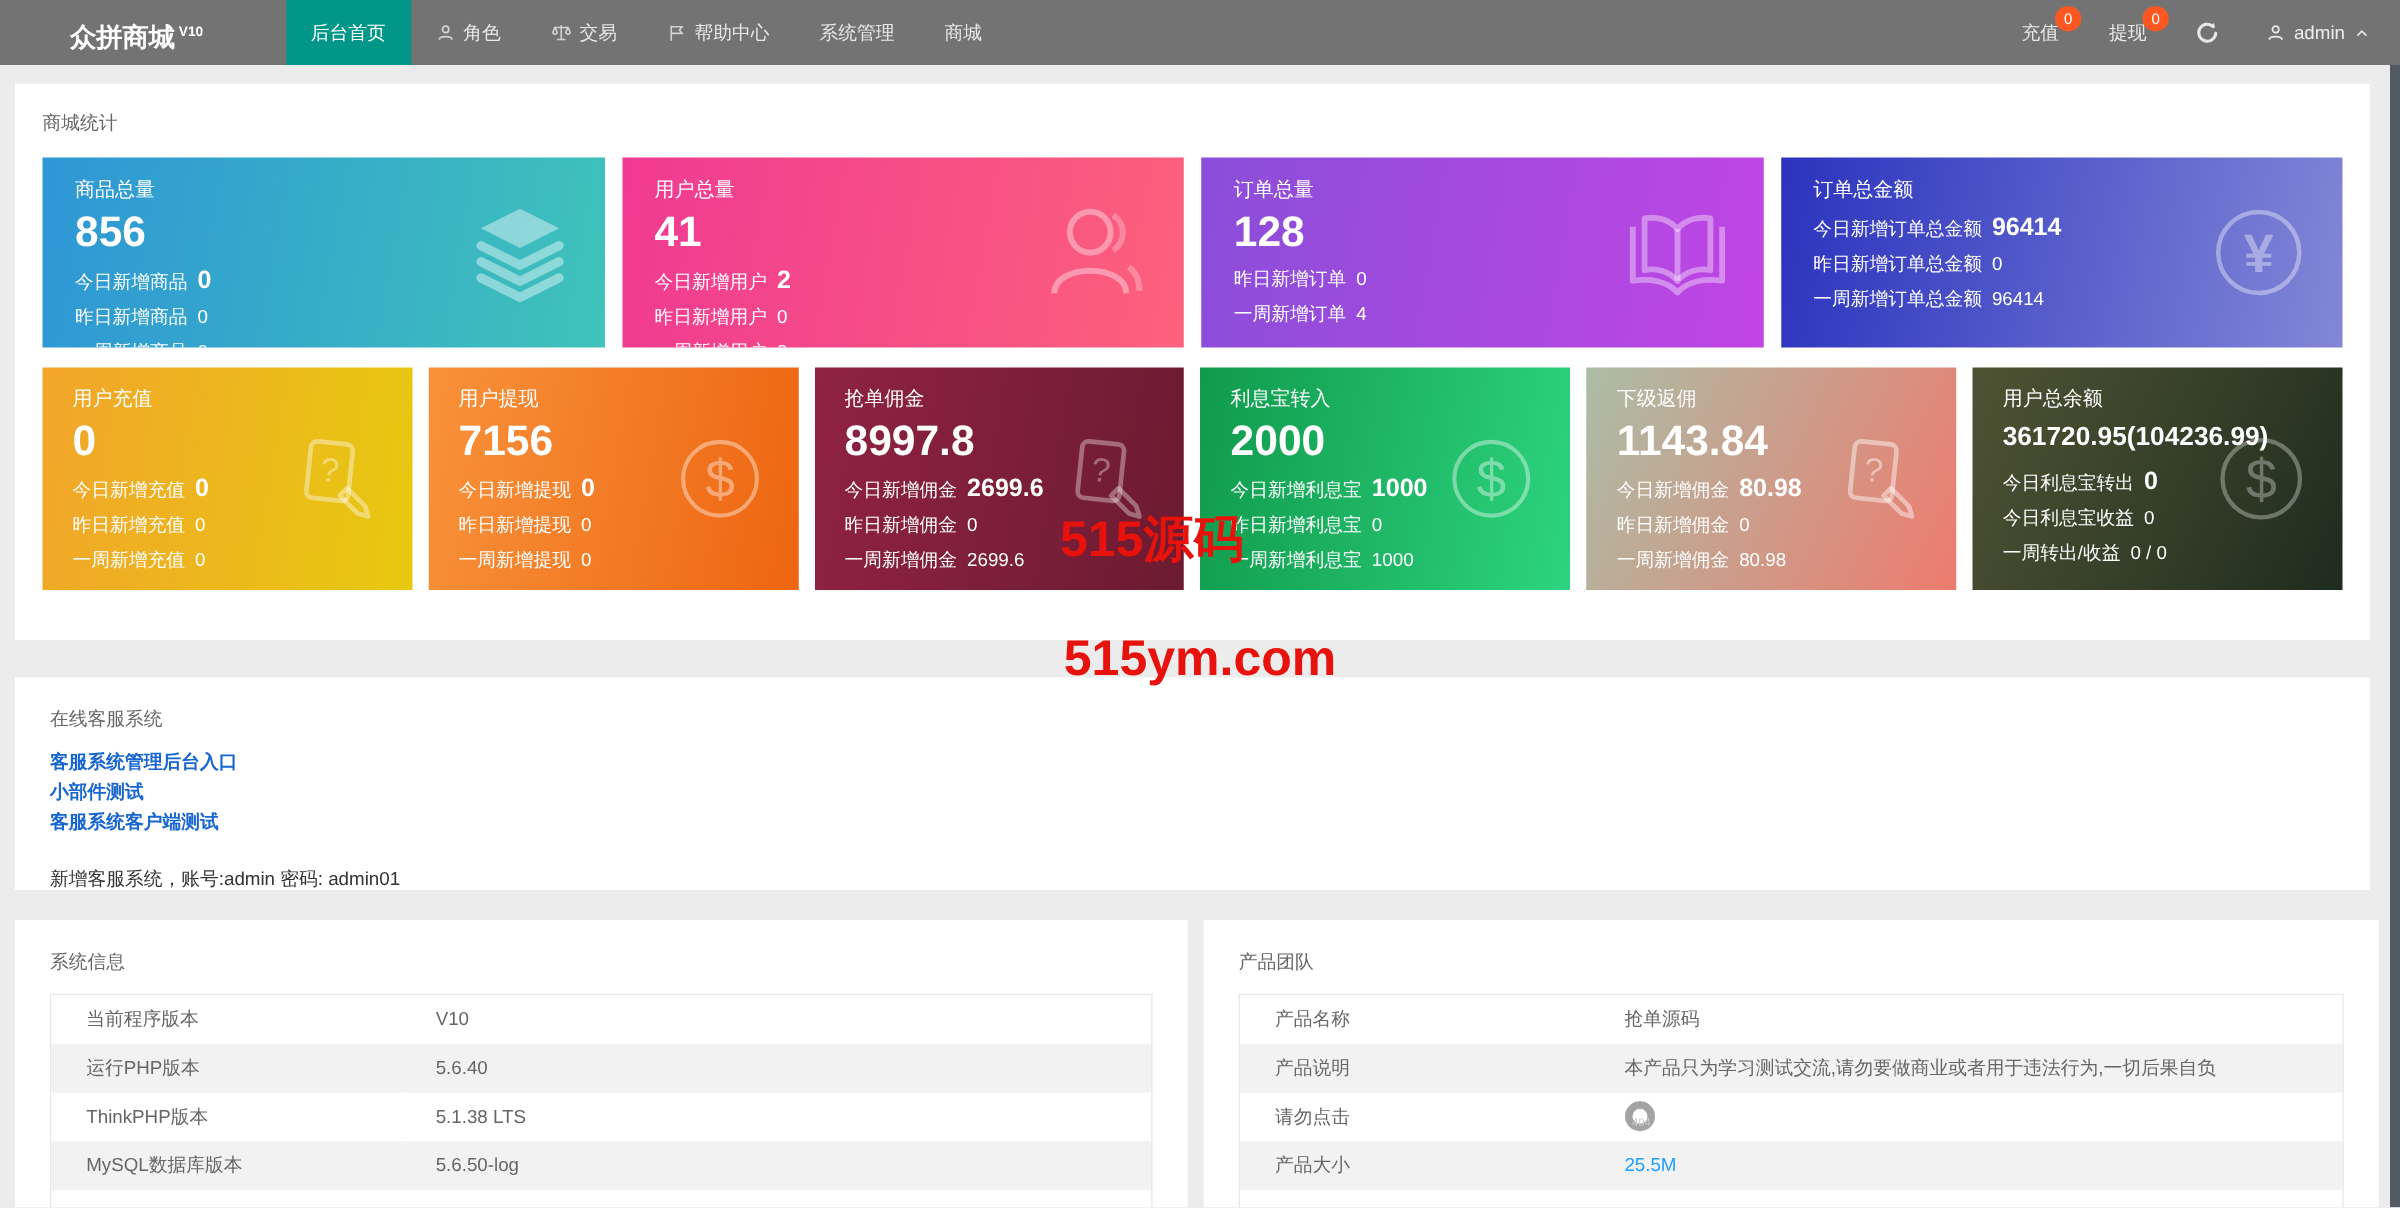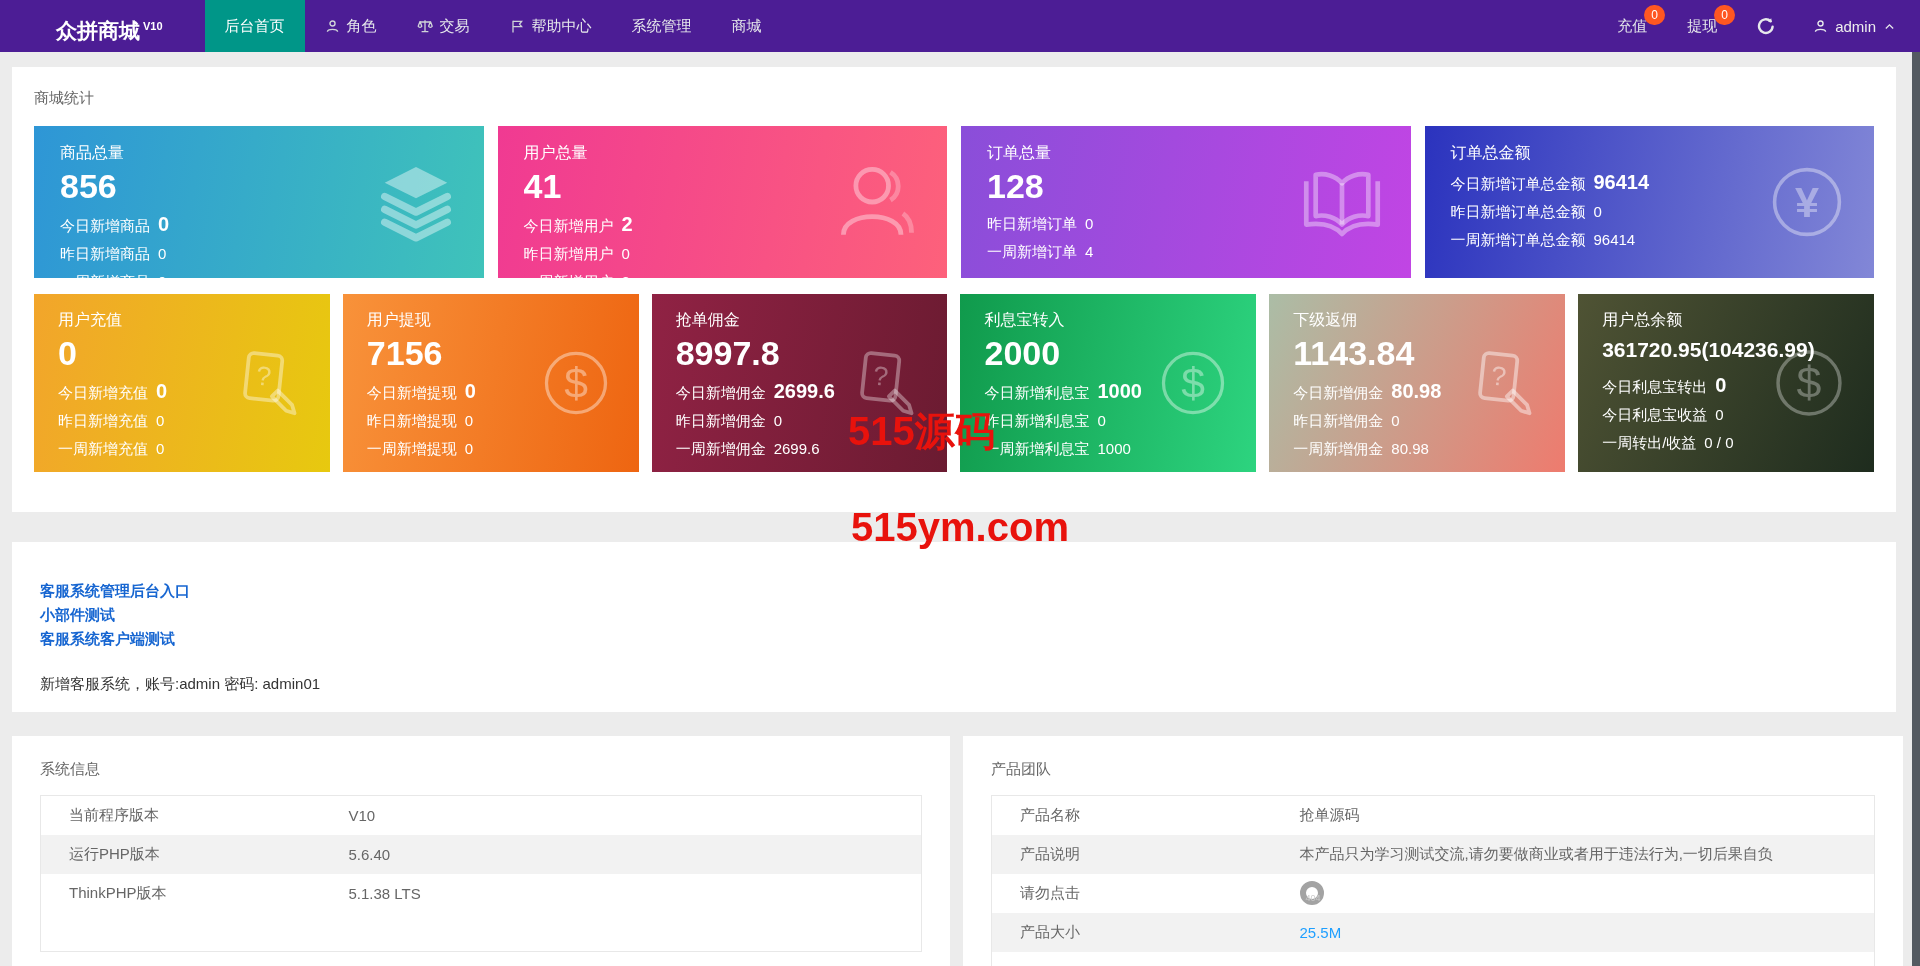--- a/index.html
+++ b/index.html
@@ -1,21 +1,21 @@
 <!DOCTYPE html>
 <html><head>
 <meta charset="utf-8">
 <style>
   * { margin:0; padding:0; box-sizing:border-box; }
   html,body { background:#ececec; }
   body { font-family:"Liberation Sans","DejaVu Sans",sans-serif; }
   .page { position:relative; width:1920px; height:966px; background:#ececec; overflow:hidden; }
 
   
-  .navbar { position:relative; height:52px; background:#4c1d95; display:flex; align-items:stretch; color:#eee; }
+  .navbar { position:relative; height:52px; background:#737373; display:flex; align-items:stretch; color:#eee;gap:24px; }
   .brand { padding:0 42px 0 56px; line-height:52px; font-size:21px; color:#fff; font-weight:600; white-space:nowrap; }
   .brand sup { font-size:11px; font-weight:600; margin-left:3px; }
   .nav-menu { display:flex; align-items:stretch; }
   .nav-item { display:flex; align-items:center; gap:7px; padding:0 20px; font-size:15px; color:#e6e8eb; cursor:pointer; }
   .nav-item.active { background:#009688; color:#fff; }
   .nav-item svg { display:block; }
   .nav-right { margin-left:auto; display:flex; align-items:stretch; }
   .nav-action { position:relative; display:flex; align-items:center; padding:0 20px; font-size:15px; color:#e6e8eb; cursor:pointer; }
   .badge { position:absolute; top:5px; right:2px; min-width:21px; height:20px; line-height:20px; text-align:center; padding:0 5px; background:#ff5722; color:#fff; border-radius:10px; font-size:12px; }
   .nav-user { display:flex; align-items:center; gap:7px; padding:0 24px 0 18px; font-size:15px; cursor:pointer; }
@@ -273,20 +273,21 @@
             <text x="50" y="68" text-anchor="middle" font-size="52" fill="rgba(255,255,255,.32)">$</text>
           </svg>
       </div>
     </div>
   </div>
 
   <div class="wm" id="wm-cards">515源码</div>
   <div class="wm" id="wm-center">515ym.com</div>
 
   <div class="panel" id="service-panel">
+    <div class="panel-title">在线客服系统</div>
     <div class="svc-links">
       <a class="svc-link">客服系统管理后台入口</a>
       <a class="svc-link">小部件测试</a>
       <a class="svc-link">客服系统客户端测试</a>
     </div>
     <div class="svc-note">新增客服系统，账号:admin 密码: admin01</div>
   </div>
 
   <div class="bottom">
     <div class="bpanel" id="sys-panel">
@@ -298,20 +299,24 @@
               <td>V10</td>
             </tr>
         <tr class="even">
               <td class="lbl">运行PHP版本</td>
               <td>5.6.40</td>
             </tr>
         <tr>
               <td class="lbl">ThinkPHP版本</td>
               <td>5.1.38 LTS</td>
             </tr>
+        <tr class="even">
+              <td class="lbl">MySQL数据库版本</td>
+              <td>5.6.50-log</td>
+            </tr>
         <tr>
               <td class="lbl"></td>
               <td></td>
             </tr>
       </tbody>
         </table>
     </div>
 
     <div class="bpanel" id="team-panel">
       <div class="panel-title">产品团队</div>

